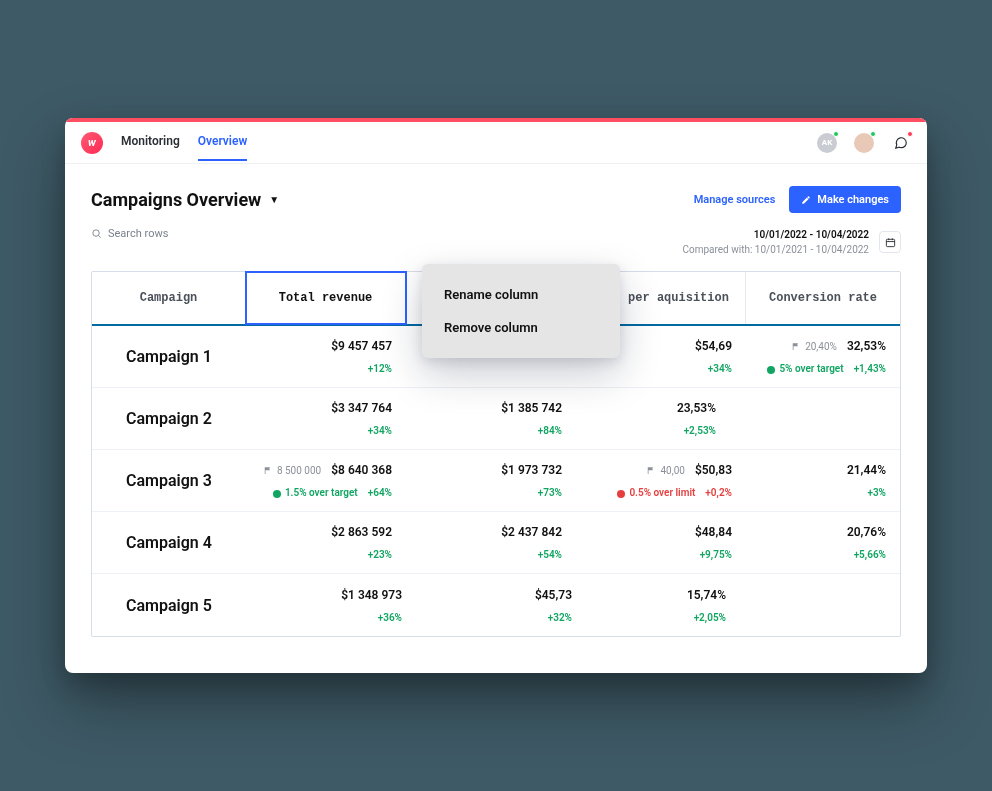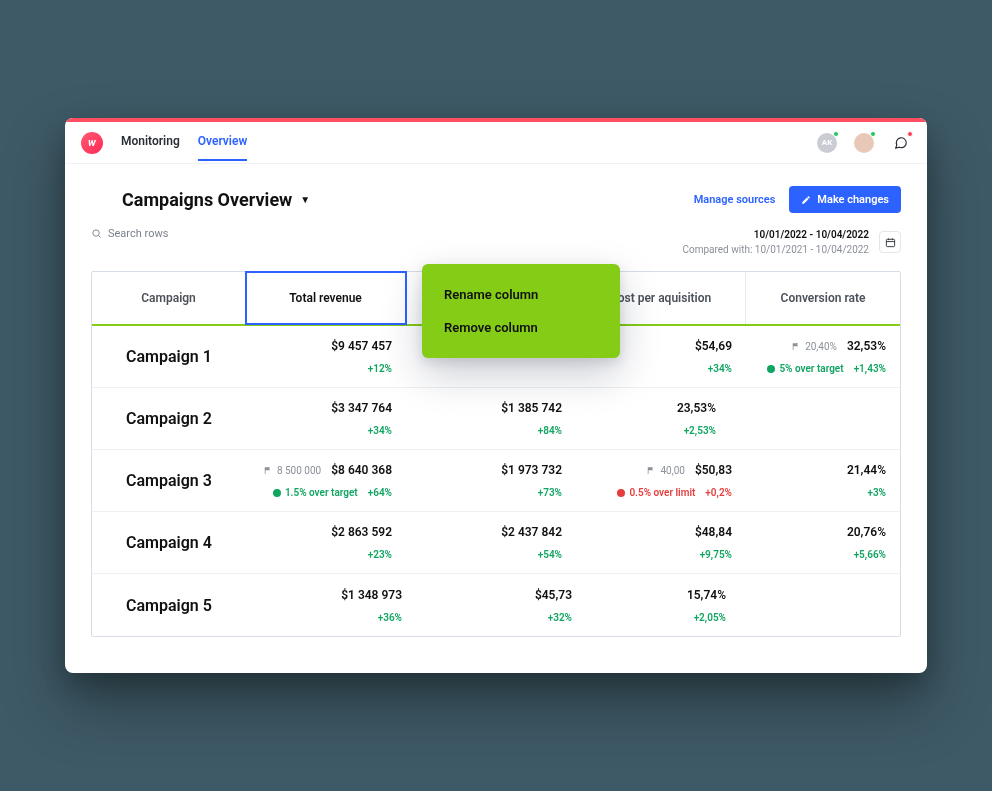--- a/index.html
+++ b/index.html
@@ -39,21 +39,21 @@
   .tab.active { color:#2c62ff; border-bottom-color:#2c62ff; }
   .topbar-right { margin-left:auto; display:flex; align-items:center; gap:17px; }
   .avatar { width:20px;height:20px;border-radius:50%;background:#c9cdd3;display:flex;align-items:center;justify-content:center;font-size:8px;font-weight:700;color:#fff;position:relative; }
   .avatar .dot, .bell .dot { position:absolute;top:-2px;right:-2px;width:6px;height:6px;border-radius:50%;background:#ff3b53;border:1px solid #fff; }
   .avatar.green .dot { background:#22c55e; }
   .avatar.img { background:#e8c9b8; }
   .bell { width:20px;height:20px;display:flex;align-items:center;justify-content:center;position:relative;color:#2a2f36; }
 
   .header {
     padding: 22px 26px 8px;
-    display:flex; align-items:center;margin-left:31px;
+    display:flex; align-items:center;
   }
   .page-title { font-size:18px; font-weight:700; color:#111; display:flex; align-items:center; gap:8px; }
   .page-title .caret { font-size:10px; color:#111; }
   .header-actions { margin-left:auto; display:flex; align-items:center; gap:14px; }
   .link-btn { color:#2c62ff; font-size:11px; font-weight:600; }
   .primary-btn {
     background:#2c62ff; color:#fff; font-size:11px; font-weight:600;
     padding:7px 12px; border-radius:4px; display:flex; align-items:center; gap:6px;
   }
   .primary-btn svg { width:10px;height:10px; }
@@ -65,21 +65,21 @@
   .search { display:flex; align-items:center; gap:6px; color:#7b828c; font-size:11px; }
   .search svg { width:11px; height:11px; }
   .date-block { margin-left:auto; text-align:right; font-size:10px; line-height:1.5; display:flex; align-items:center; gap:10px; }
   .date-block .primary { color:#111; font-weight:600; }
   .date-block .secondary { color:#8b9099; }
   .cal-btn { width:22px;height:22px;border:1px solid #e3e6ea;border-radius:4px;display:flex;align-items:center;justify-content:center;color:#2a2f36; }
   .cal-btn svg { width:11px;height:11px; }
 
   .table-wrap { padding: 0 26px 36px; }
   .table { width:100%; border:1px solid #d6dde8; border-radius:2px; position:relative; }
-  .thead { display:flex; height:54px; background:#fff; border-bottom:2px solid #84cc16; }
+  .thead { display:flex; height:54px; background:#fff; border-bottom:2px solid #0369a1;font-family:Liberation Mono, monospace; }
   .th {
     border-right:1px solid #e6e9ee;
     display:flex; align-items:center; justify-content:center;
     font-size:12px; font-weight:600; color:#4b5159;
   }
   .th:last-child { border-right:none; }
   .col0 { width:154px; }
   .col1 { width:160px; }
   .col2 { width:170px; }
   .col3 { width:170px; }
@@ -97,30 +97,30 @@
     padding: 0 14px 0 6px;
   }
   .cell .top { display:flex; align-items:center; gap:10px; }
   .cell .value { font-size:12px; font-weight:600; color:#111; white-space:nowrap; }
   .cell .flag { display:flex; align-items:center; gap:4px; font-size:10px; color:#8b9099; }
   .cell .flag svg { width:9px;height:9px;fill:#8b9099; }
   .cell .bot { display:flex; align-items:center; gap:10px; margin-top:10px; }
   .cell .delta { font-size:10px; font-weight:600; }
   .delta.pos { color:#11a562; }
   .delta.neg { color:#e63e3e; }
-  .cell .note { display:flex; align-items:center; gap:4px; font-size:10px; font-weight:600; }
+  .cell .note { display:flex; align-items:flex-end; gap:4px; font-size:10px; font-weight:600; }
   .note.pos { color:#11a562; }
   .note.neg { color:#e63e3e; }
   .note .dot-ico { width:8px;height:8px;border-radius:50%;display:inline-block; }
   .note.pos .dot-ico { background:#11a562; }
   .note.neg .dot-ico { background:#e63e3e; }
 
   .context-menu {
     position:absolute; top:-8px; left:330px; width:198px;
-    background:#84cc16; border-radius:6px;
+    background:#e5e5e5; border-radius:6px;
     box-shadow: 0 16px 40px rgba(17,28,54,.22), 0 4px 12px rgba(17,28,54,.12);
     padding: 14px 0;
   }
   .context-menu .item {
     padding: 9px 22px; font-size:13px; font-weight:600; color:#111;
   }
 </style>
 </head>
 <body>
 

